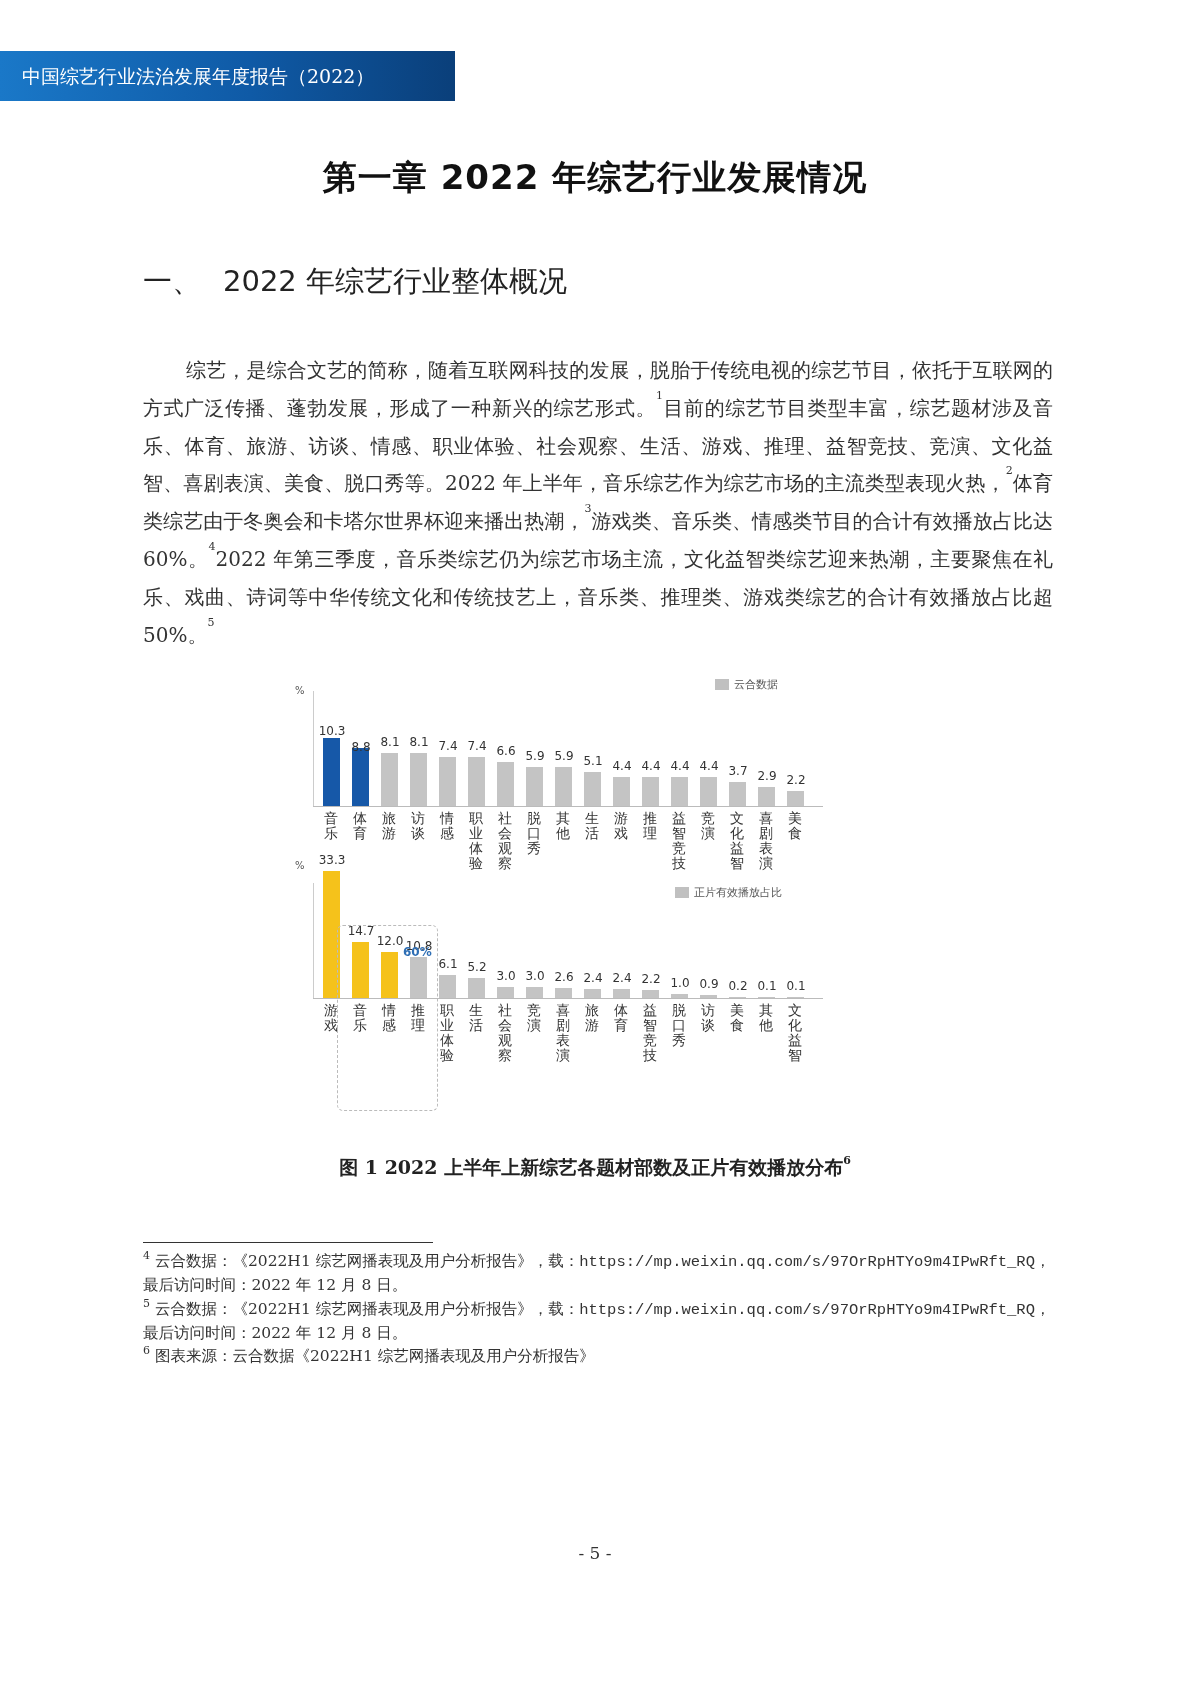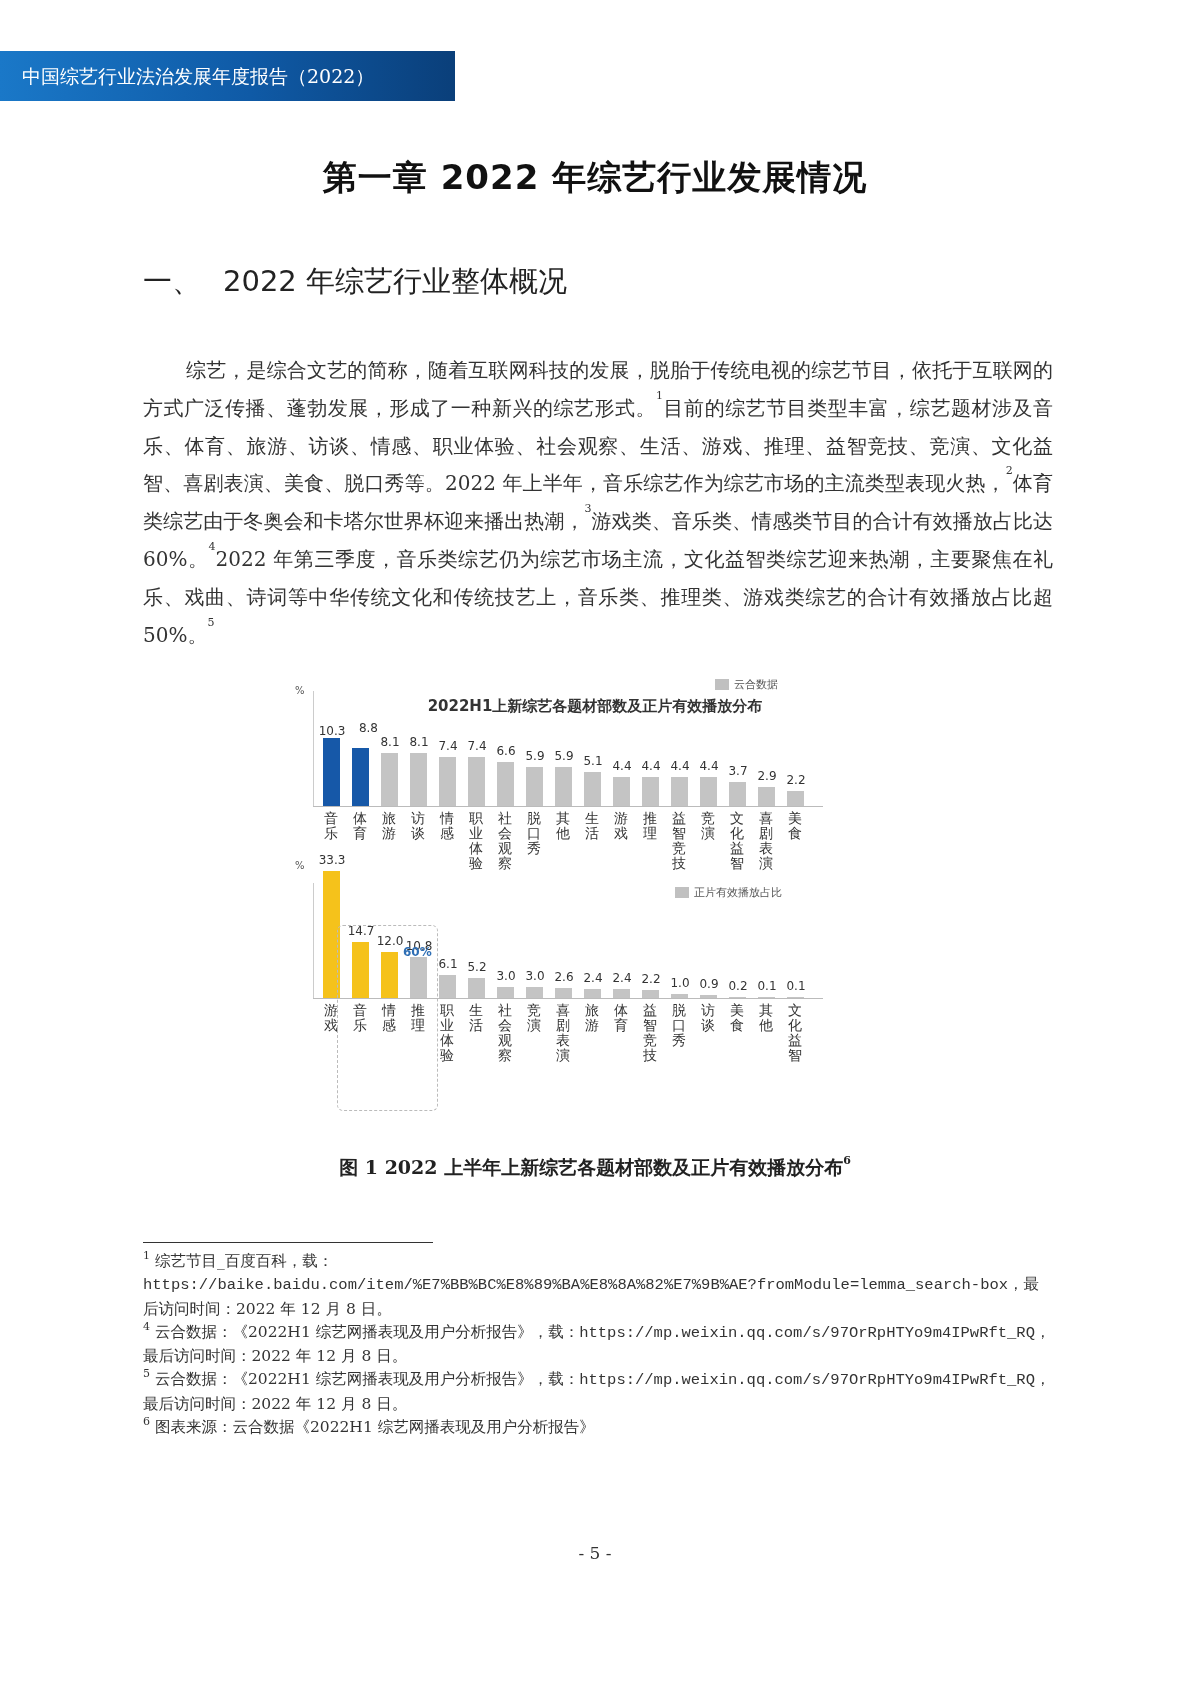--- a/index.html
+++ b/index.html
@@ -41,33 +41,32 @@
 
 <div class="section-title">
   <span class="num">一、</span><span>2022 年综艺行业整体概况</span>
 </div>
 
 <div class="para">
   <p><span>综艺，是综合文艺的简称，随着互联网科技的发展，脱胎于传统电视的综艺节目，依托于互联网的方式广泛传播、蓬勃发展，形成了一种新兴的综艺形式。</span><sup>1</sup><span>目前的综艺节目类型丰富，综艺题材涉及音乐、体育、旅游、访谈、情感、职业体验、社会观察、生活、游戏、推理、益智竞技、竞演、文化益智、喜剧表演、美食、脱口秀等。2022 年上半年，音乐综艺作为综艺市场的主流类型表现火热，</span><sup>2</sup><span>体育类综艺由于冬奥会和卡塔尔世界杯迎来播出热潮，</span><sup>3</sup><span>游戏类、音乐类、情感类节目的合计有效播放占比达 60%。</span><sup>4</sup><span>2022 年第三季度，音乐类综艺仍为综艺市场主流，文化益智类综艺迎来热潮，主要聚焦在礼乐、戏曲、诗词等中华传统文化和传统技艺上，音乐类、推理类、游戏类综艺的合计有效播放占比超 50%。</span><sup>5</sup></p>
 </div>
 
 <div class="chart-box" id="chartbox">
-  <div class="chart-title">2022H1上新综艺各题材部数及正片有效播放分布</div>
 <div class="unit" style="left: -35px; top: 0px;">%</div>
     <div class="legend" style="left: 385px; top: -8px;">
       <div class="sw"></div>
       <span>云合数据</span>
     </div>
     <div class="vaxis" style="left: -17px; top: 6px; height: 115px;"></div>
     <div class="axis" style="left: -17px; top: 121px; width: 510px;"></div>
     <div class="bar" style="position: absolute; left: -7px; top: 53.02px; height: 67.98px; background: rgb(22, 88, 168);"></div>
     <div class="val" style="left: -15px; top: 39px;">10.3</div>
     <div class="cat" style="left: -7px; top: 126px;">音乐</div>
     <div class="bar" style="position: absolute; left: 22px; top: 62.92px; height: 58.08px; background: rgb(22, 88, 168);"></div>
-    <div class="val" style="left: 14px; top: 36px; text-align: right;">8.8</div>
+    <div class="val" style="left: 14px; top: 55px;">8.8</div>
     <div class="cat" style="left: 22px; top: 126px;">体育</div>
     <div class="bar" style="position: absolute; left: 51px; top: 67.54px; height: 53.46px; background: rgb(196, 196, 196);"></div>
     <div class="val" style="left: 43px; top: 49.54px;">8.1</div>
     <div class="cat" style="left: 51px; top: 126px;">旅游</div>
     <div class="bar" style="position: absolute; left: 80px; top: 67.54px; height: 53.46px; background: rgb(196, 196, 196);"></div>
     <div class="val" style="left: 72px; top: 49.54px;">8.1</div>
     <div class="cat" style="left: 80px; top: 126px;">访谈</div>
     <div class="bar" style="position: absolute; left: 109px; top: 72.16px; height: 48.84px; background: rgb(196, 196, 196);"></div>
     <div class="val" style="left: 101px; top: 54.16px;">7.4</div>
     <div class="cat" style="left: 109px; top: 126px;">情感</div>
@@ -166,19 +165,18 @@
     <div class="val" style="left: 449px; top: 294px;">0.1</div>
     <div class="cat" style="left: 457px; top: 318px;">文化益智</div>
   </div>
 <div class="dash-box"></div>
 <div class="pct60">60%</div>
 
 <div class="fig-caption"><span>图 1  2022 上半年上新综艺各题材部数及正片有效播放分布</span><sup>6</sup></div>
 
 <div class="fn-rule"></div>
 <div class="footnotes" id="fns">
-    <p class="fn"><sup>1</sup><span> 综艺节目_百度百科，载：</span><br><span class="mono">https://baike.baidu.com/item/%E7%BB%BC%E8%89%BA%E8%8A%82%E7%9B%AE?fromModule=lemma_search-box</span><span>，最后访问时间：2022 年 12 月 8 日。</span></p>
     <p class="fn"><sup>4</sup><span> 云合数据：《2022H1 综艺网播表现及用户分析报告》，载：</span><span class="mono">https://mp.weixin.qq.com/s/97OrRpHTYo9m4IPwRft_RQ</span><span>，最后访问时间：2022 年 12 月 8 日。</span></p>
     <p class="fn"><sup>5</sup><span> 云合数据：《2022H1 综艺网播表现及用户分析报告》，载：</span><span class="mono">https://mp.weixin.qq.com/s/97OrRpHTYo9m4IPwRft_RQ</span><span>，最后访问时间：2022 年 12 月 8 日。</span></p>
     <p class="fn"><sup>6</sup><span> 图表来源：云合数据《2022H1 综艺网播表现及用户分析报告》</span></p>
   </div>
 
 <div class="page-num">- 5 -</div>
 
 </body></html>

